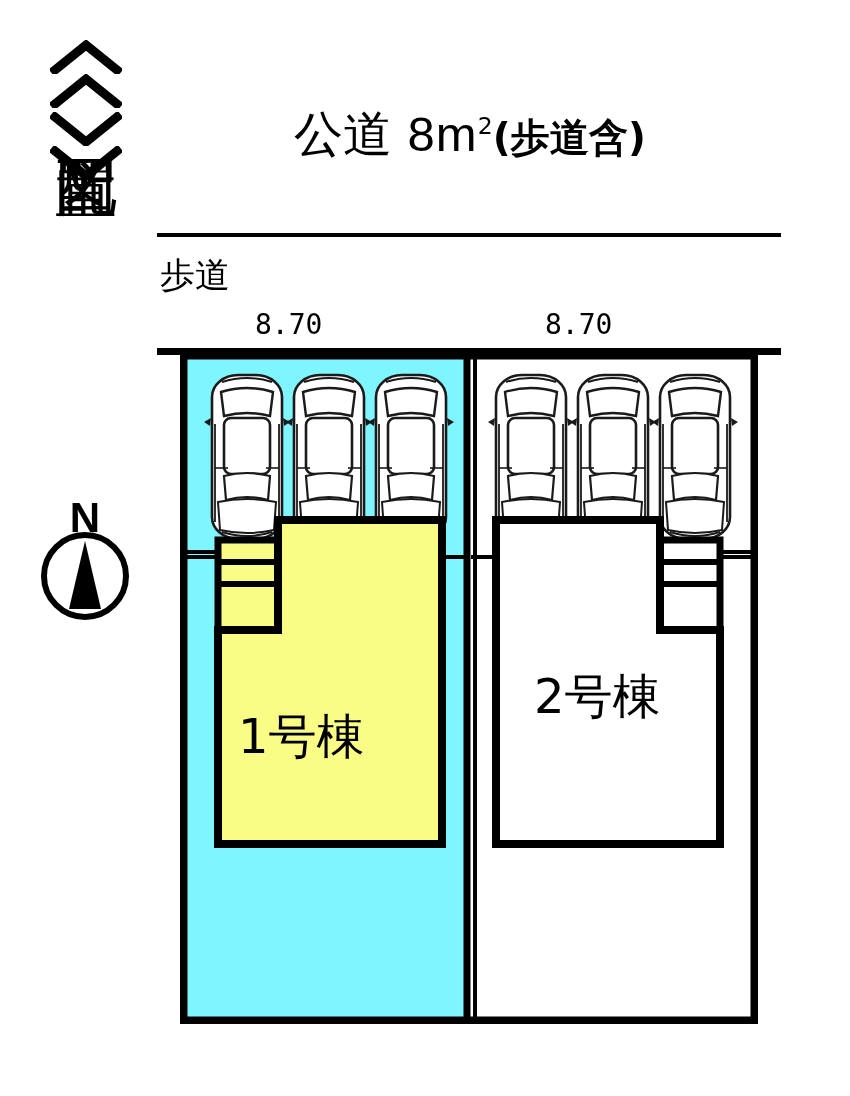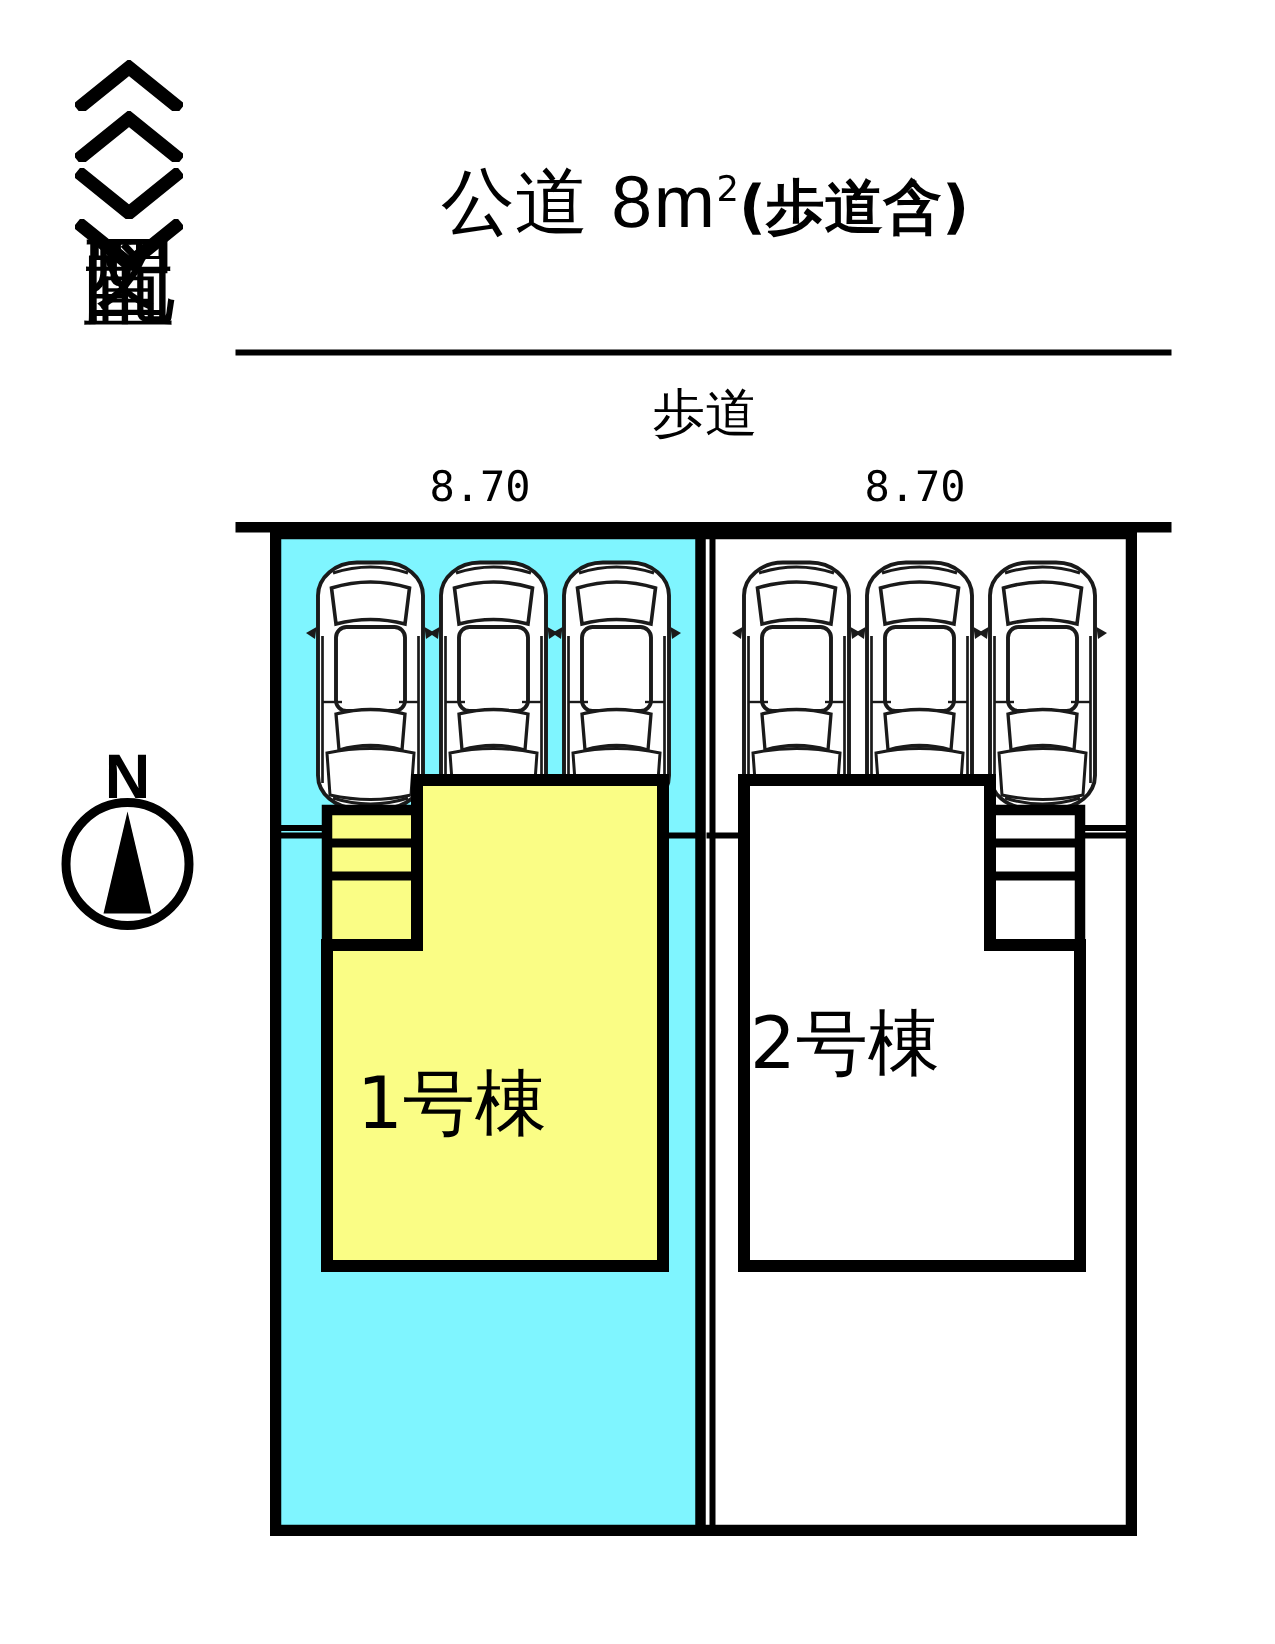--- a/index.html
+++ b/index.html
@@ -86,32 +86,31 @@
   .rule {
     position: absolute;
     background: #000000;
   }
   #road-line { left: 157px; top: 233px; width: 624px; height: 4px; }
   #sidewalk-label {
     position: absolute;
     left: 160px;
     top: 252px;
     width: 620px;
-    text-align: center;
+    text-align: left;
     font-size: 35px;
     font-family: "DejaVu Sans", "Liberation Sans", sans-serif;
   }
   #curb-line { left: 157px; top: 348px; width: 624px; height: 7px; }
 
   .dim {
     position: absolute;
     top: 308px;
     font-size: 28px;
     font-family: "DejaVu Sans Mono", "Liberation Mono", monospace;
-    text-align: center;
     letter-spacing: 0px;
   }
   #dim-left  { left: 255px; width: 130px; }
   #dim-right { left: 545px; width: 130px; }
 
   
   #site {
     position: absolute;
     left: 180px;
     top: 352px;
@@ -122,21 +121,21 @@
 
   
   .bldg-label {
     position: absolute;
     font-size: 48px;
     font-family: "DejaVu Sans", "Liberation Sans", sans-serif;
     white-space: nowrap;
     line-height: 1;
   }
   #label-1 { left: 238px; top: 672px; margin-top: 40px; }
-  #label-2 { left: 500px; top: 672px; }
+  #label-2 { left: 534px; top: 672px; }
 </style>
 </head>
 <body>
 
 <div id="left-caption">
   <span class="chev">
     <svg viewBox="0 0 72 34" width="72" height="34" aria-hidden="true">
       <polyline points="5,30 36,5 67,30" fill="none" stroke="#000" stroke-width="9" stroke-linecap="square" stroke-linejoin="miter"></polyline>
     </svg>
   </span>

